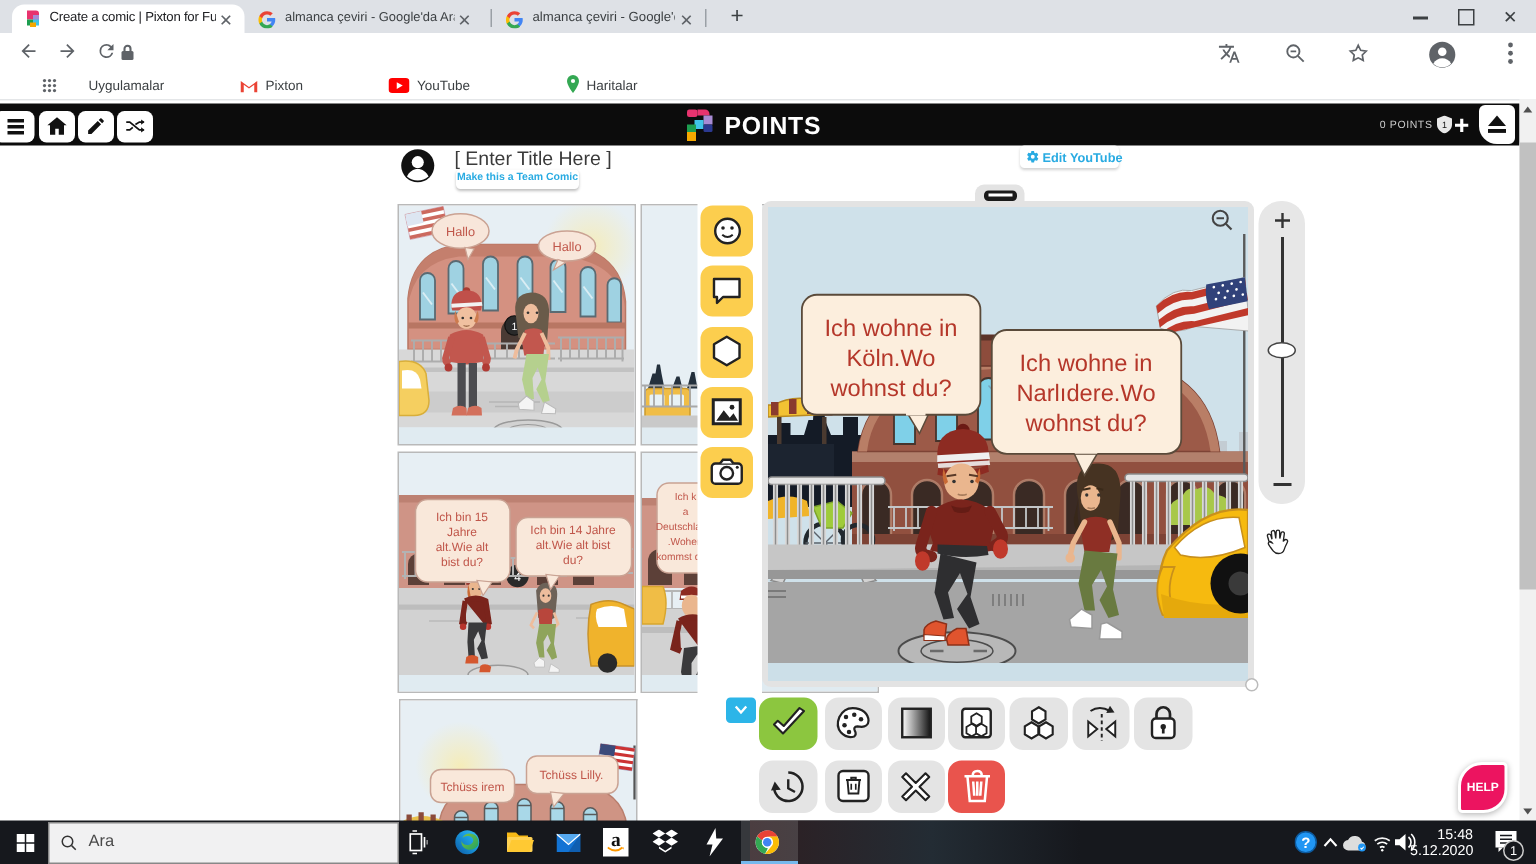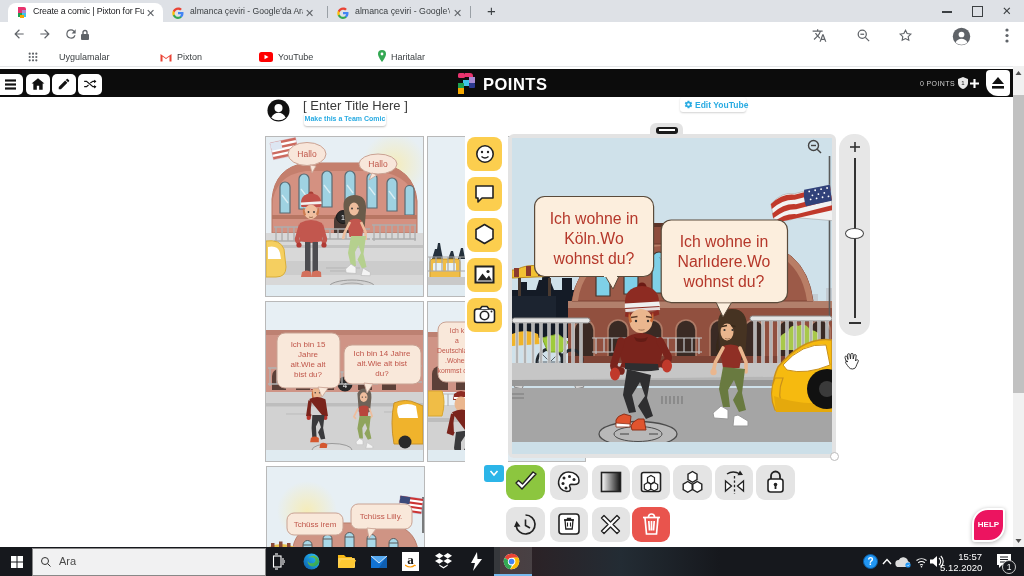--- a/index.html
+++ b/index.html
@@ -1107,21 +1107,21 @@
         <path d="M5 9a2.6 2.6 0 0 1 3 0"></path>
         <circle cx="6.5" cy="10.8" r=".8" fill="#fff" stroke="none"></circle>
       </svg>
 </div>
 <div class="abs" style="left:930px;top:555px;width:14px;height:13px;">
  <svg width="14" height="13" viewBox="0 0 14 13" fill="#fff">
         <path d="M0 4.5h3l4-3.5v11l-4-3.5H0z"></path>
         <path d="M9 3a4.5 4.5 0 0 1 0 7M10.8 1a7.5 7.5 0 0 1 0 11" stroke="#fff" stroke-width="1.1" fill="none"></path>
       </svg>
 </div>
-<div class="abs" style="left:948px;top:551px;width:34px;height:11px;font-size:9.5px;color:#fff;text-align:right;">15:57</div>
+<div class="abs" style="left:948px;top:551px;width:34px;height:11px;font-size:9.5px;color:#fff;text-align:right;">15:48</div>
 <div class="abs" style="left:940px;top:562px;width:42px;height:11px;font-size:9.5px;color:#fff;text-align:center;">5.12.2020</div>
 <div class="abs" style="left:996px;top:553px;width:16px;height:15px;">
  <svg width="16" height="15" viewBox="0 0 16 15">
         <rect x="1" y="1" width="14" height="11" fill="#fff"></rect>
         <path d="M3 12v3l3-3z" fill="#fff"></path>
         <line x1="4" y1="4" x2="12" y2="4" stroke="#16181d" stroke-width="1"></line>
         <line x1="4" y1="6.5" x2="12" y2="6.5" stroke="#16181d" stroke-width="1"></line>
         <line x1="4" y1="9" x2="9" y2="9" stroke="#16181d" stroke-width="1"></line>
       </svg>
 </div>

